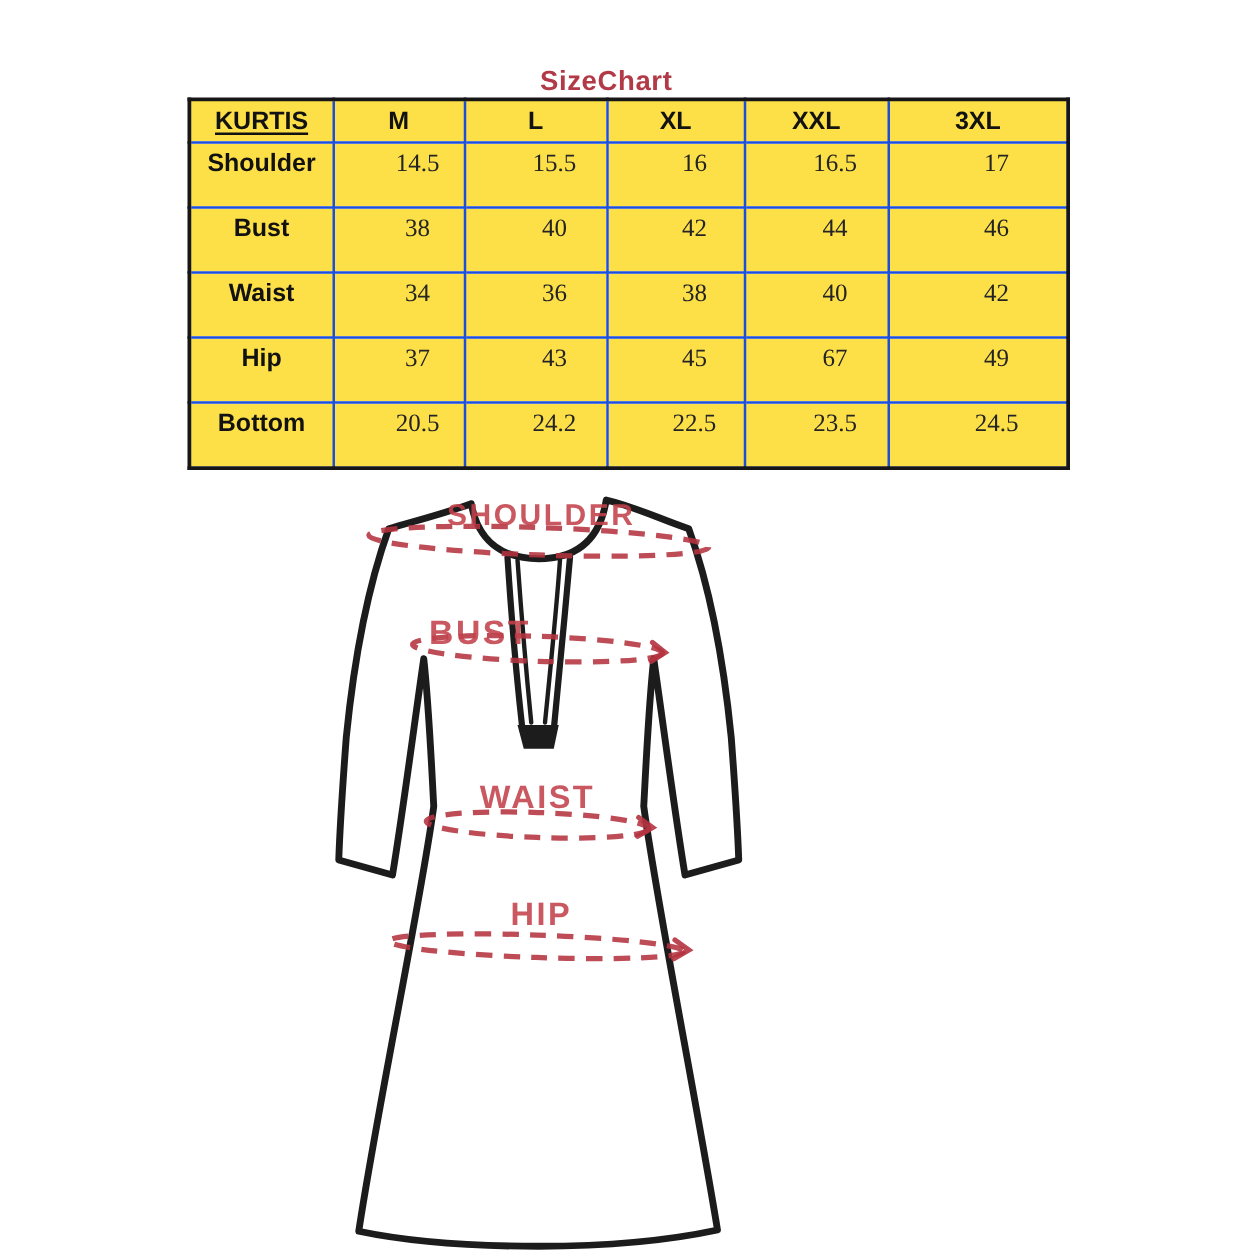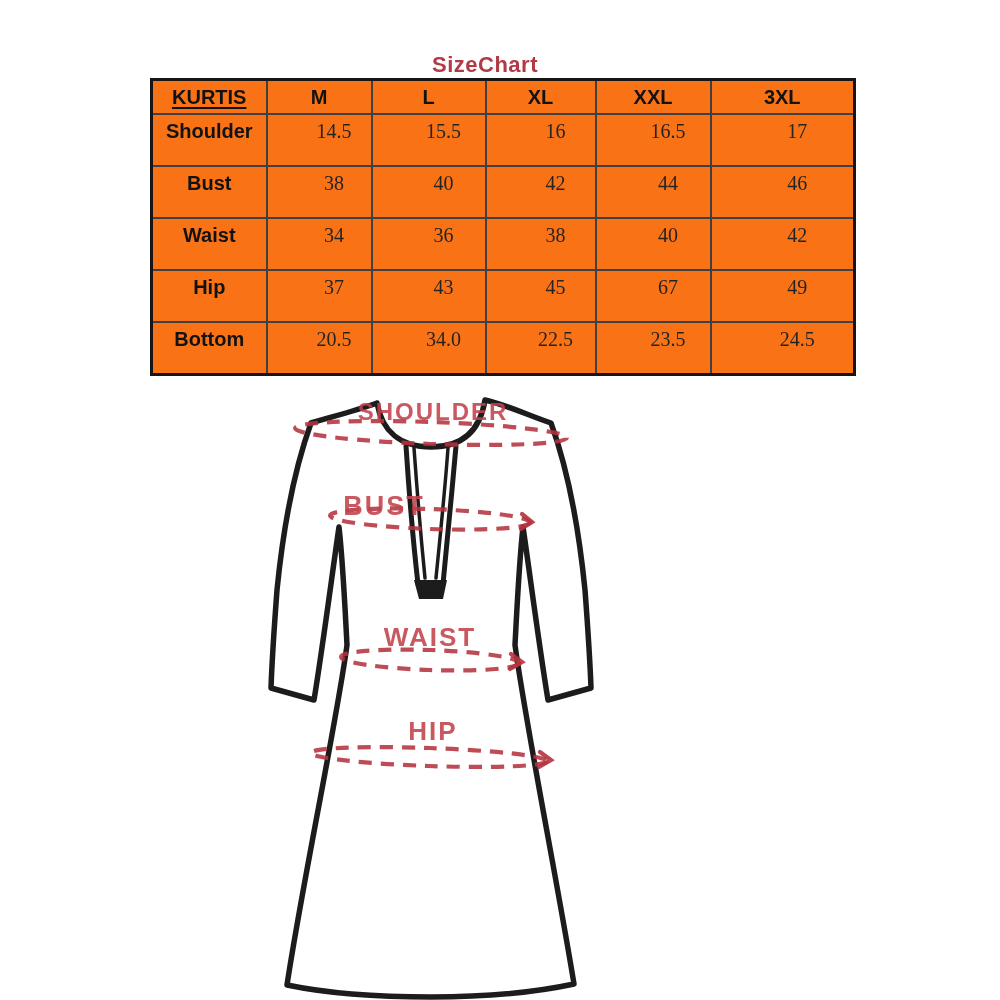--- a/index.html
+++ b/index.html
@@ -14,21 +14,21 @@
   }
   .title-line1{font-size:22px;letter-spacing:.5px;margin-top:47px;}
   .title-line2{font-size:23px;letter-spacing:.5px;}
   
   .chart-table{
     position:absolute;left:150px;top:78px;
     border-collapse:collapse;table-layout:fixed;width:703px;
     border:3px solid #161616;
   }
   .chart-table td,.chart-table th{
-    border:2px solid #404040;background:#f97316;overflow:hidden;
+    border:2px solid #1d4ed8;background:#fde047;overflow:hidden;
   }
   .chart-table th{
     height:30px;font-size:20px;font-weight:bold;color:#121212;
     text-align:center;vertical-align:middle;
     font-family:"Liberation Sans", sans-serif;
   }
   .chart-table th.corner span{text-decoration:underline;text-underline-offset:3px;}
   .chart-table td{
     height:44px;text-align:center;vertical-align:top;padding-top:5px;
   }
@@ -109,21 +109,21 @@
         <td class="row-label">Hip</td>
         <td class="val">37</td>
         <td class="val">43</td>
         <td class="val">45</td>
         <td class="val">67</td>
         <td class="val">49</td>
       </tr>
       <tr>
         <td class="row-label">Bottom</td>
         <td class="val">20.5</td>
-        <td class="val">34.0</td>
+        <td class="val">24.2</td>
         <td class="val">22.5</td>
         <td class="val">23.5</td>
         <td class="val">24.5</td>
       </tr>
     </tbody>
 </table>
 
 <svg class="diagram-svg" viewBox="0 0 1000 1000">
 
   <path class="garment" d="

